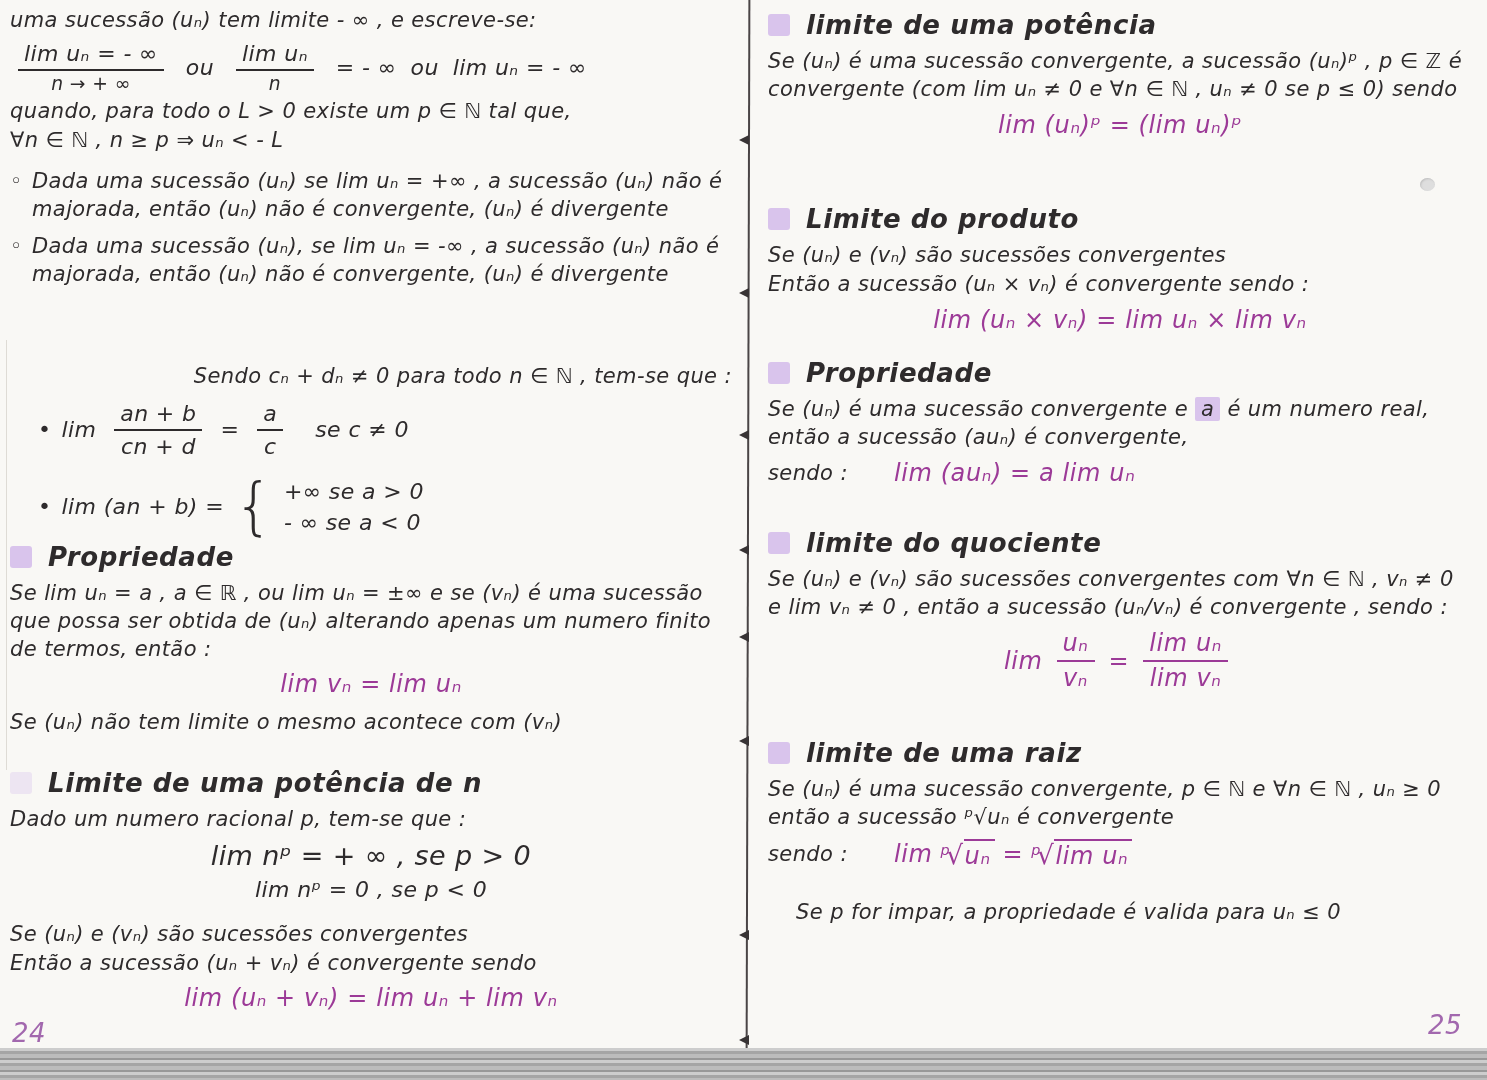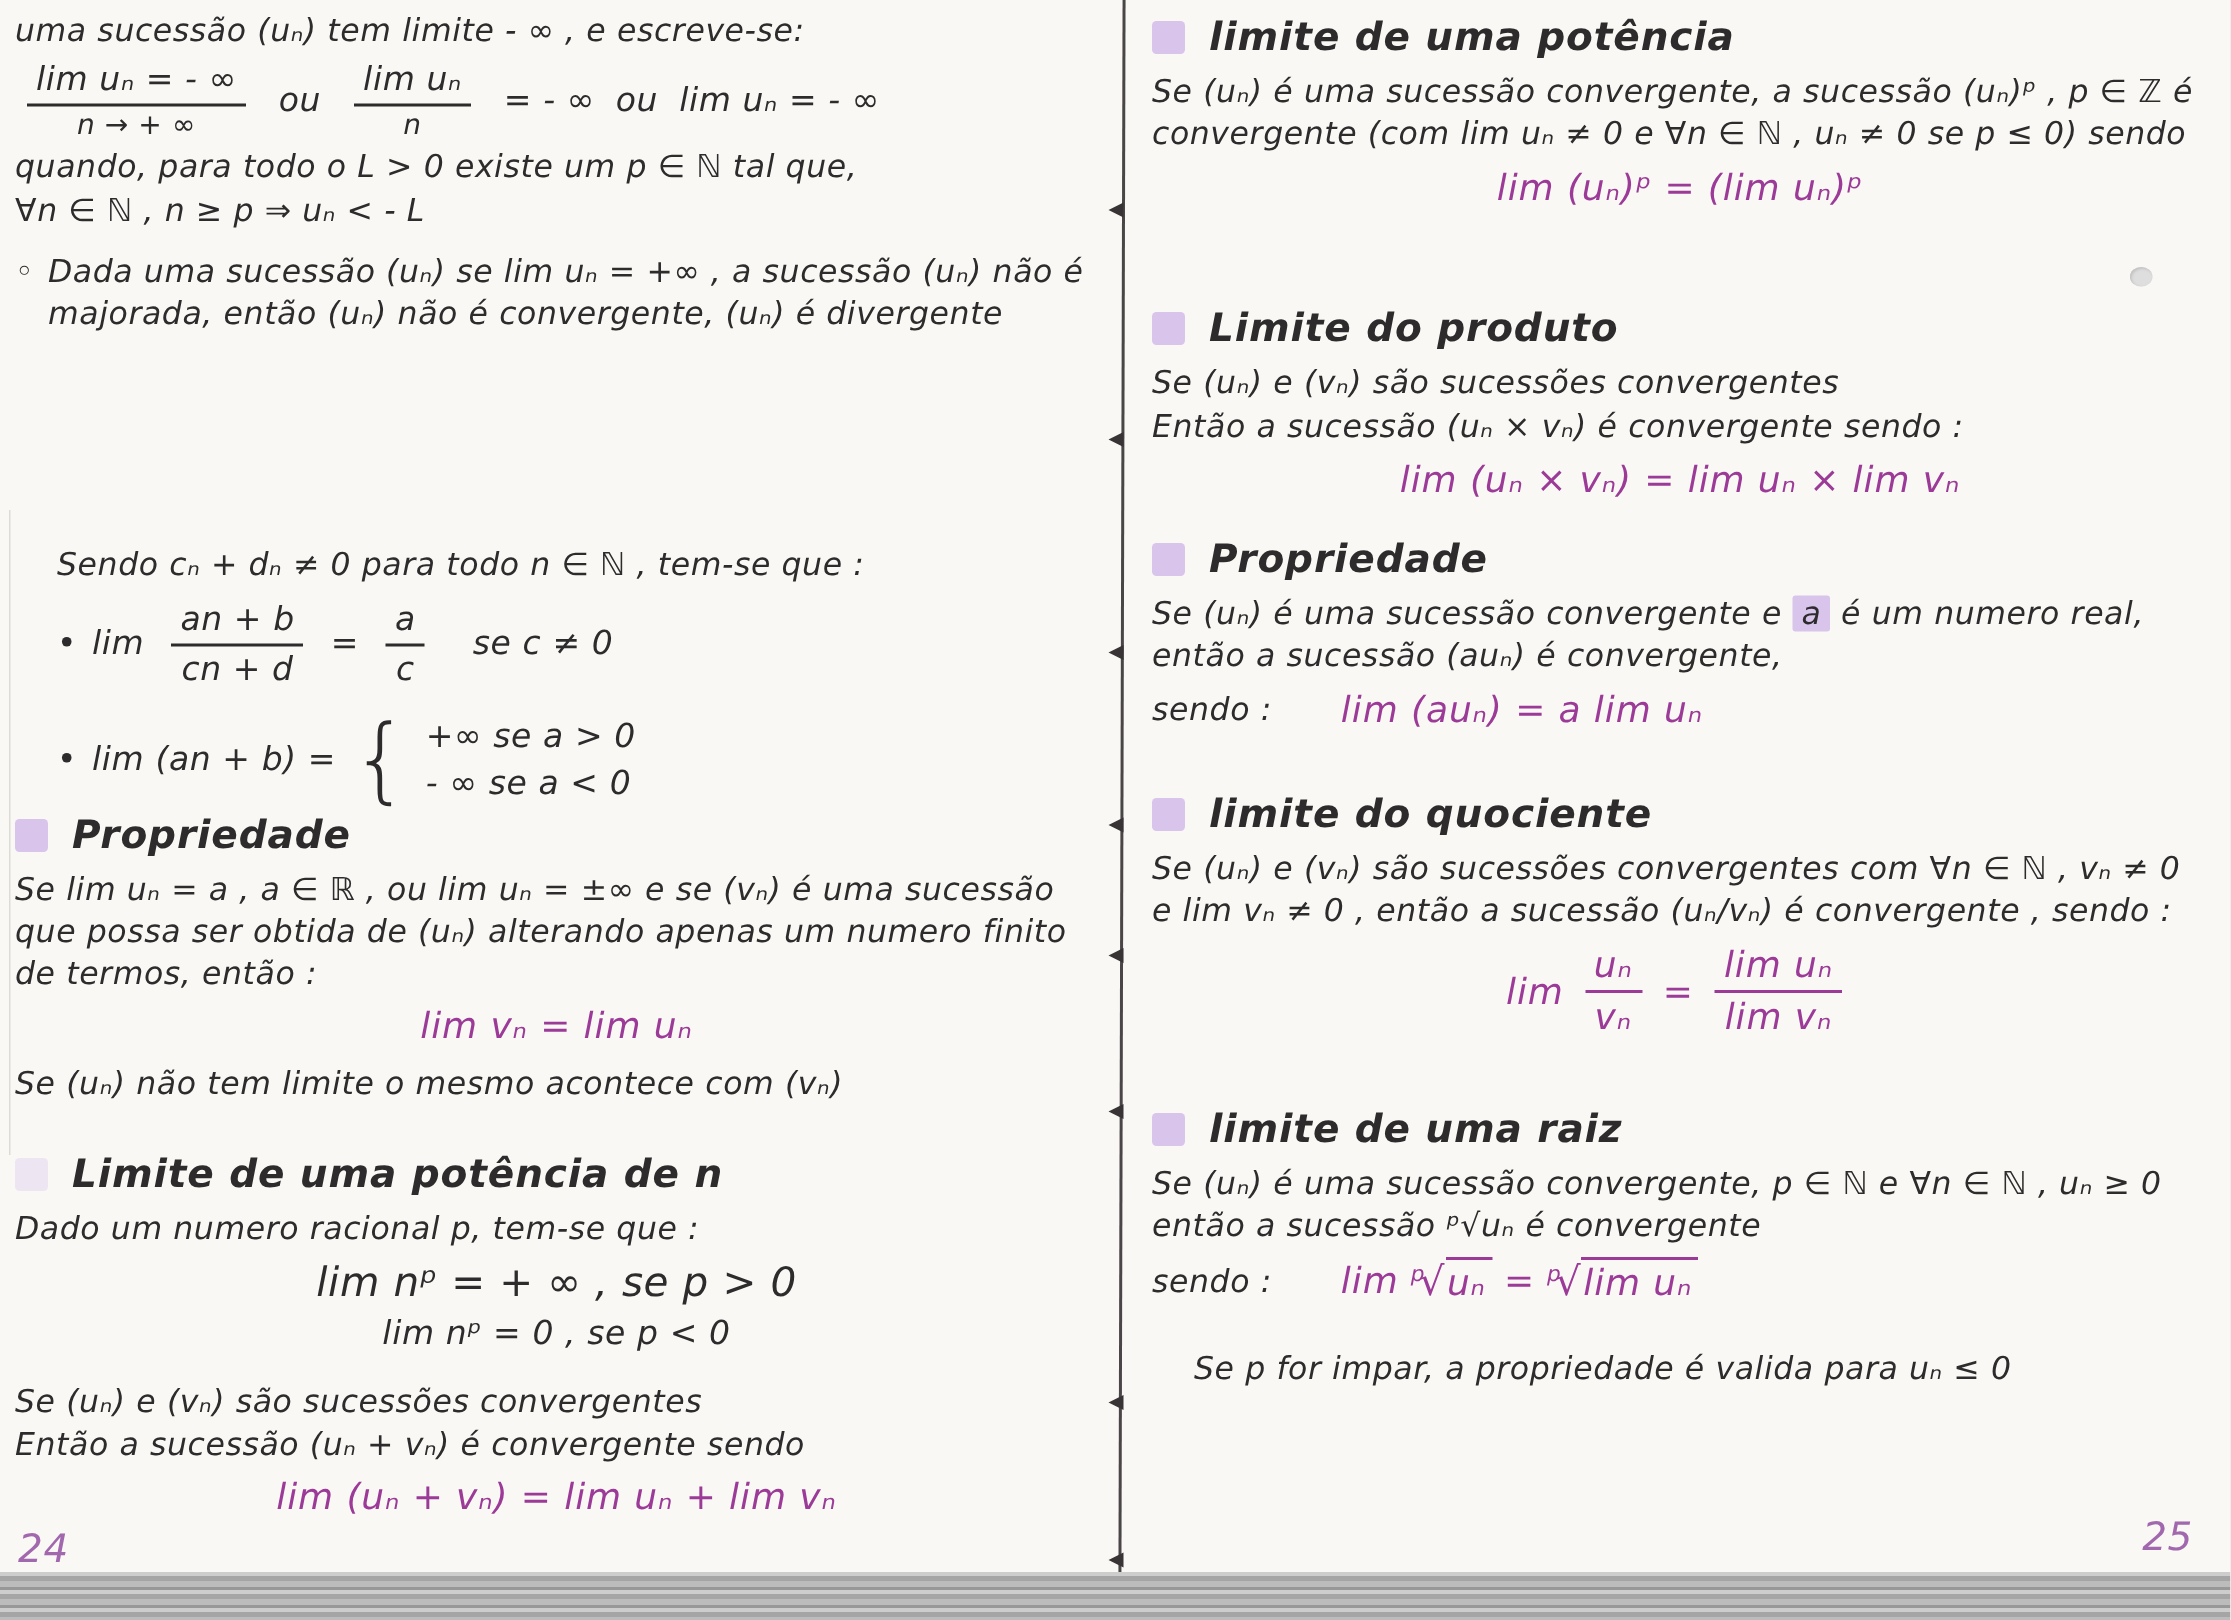--- a/index.html
+++ b/index.html
@@ -75,25 +75,26 @@
         <span>ou</span>
         <span>lim uₙ = - ∞</span>
       </div>
       <p>quando, para todo o L &gt; 0 existe um p ∈ ℕ tal que,</p>
       <p>∀n ∈ ℕ , n ≥ p ⇒ uₙ &lt; - L</p>
     </section>
 
     <section class="block" style="top:168px;">
       <ul class="bullet-list">
         <li>Dada uma sucessão (uₙ) se lim uₙ = +∞ , a sucessão (uₙ) não é majorada, então (uₙ) não é convergente, (uₙ) é divergente</li>
+        <li>Dada uma sucessão (uₙ), se lim uₙ = -∞ , a sucessão (uₙ) não é majorada, então (uₙ) não é convergente, (uₙ) é divergente</li>
       </ul>
     </section>
 
     <section class="block" style="top:362px;">
-      <p style="margin-left:28px;">Sendo cₙ + dₙ ≠ 0 para todo n ∈ ℕ , tem-se que :</p>
+      <p style="margin-left:28px;text-align:right;">Sendo cₙ + dₙ ≠ 0 para todo n ∈ ℕ , tem-se que :</p>
       <div class="mathrow">
         <span>•</span>
         <span>lim</span>
         <span class="frac">
           <span class="num">an + b</span>
           <span class="den">cn + d</span>
         </span>
         <span>=</span>
         <span class="frac">
           <span class="num">a</span>

